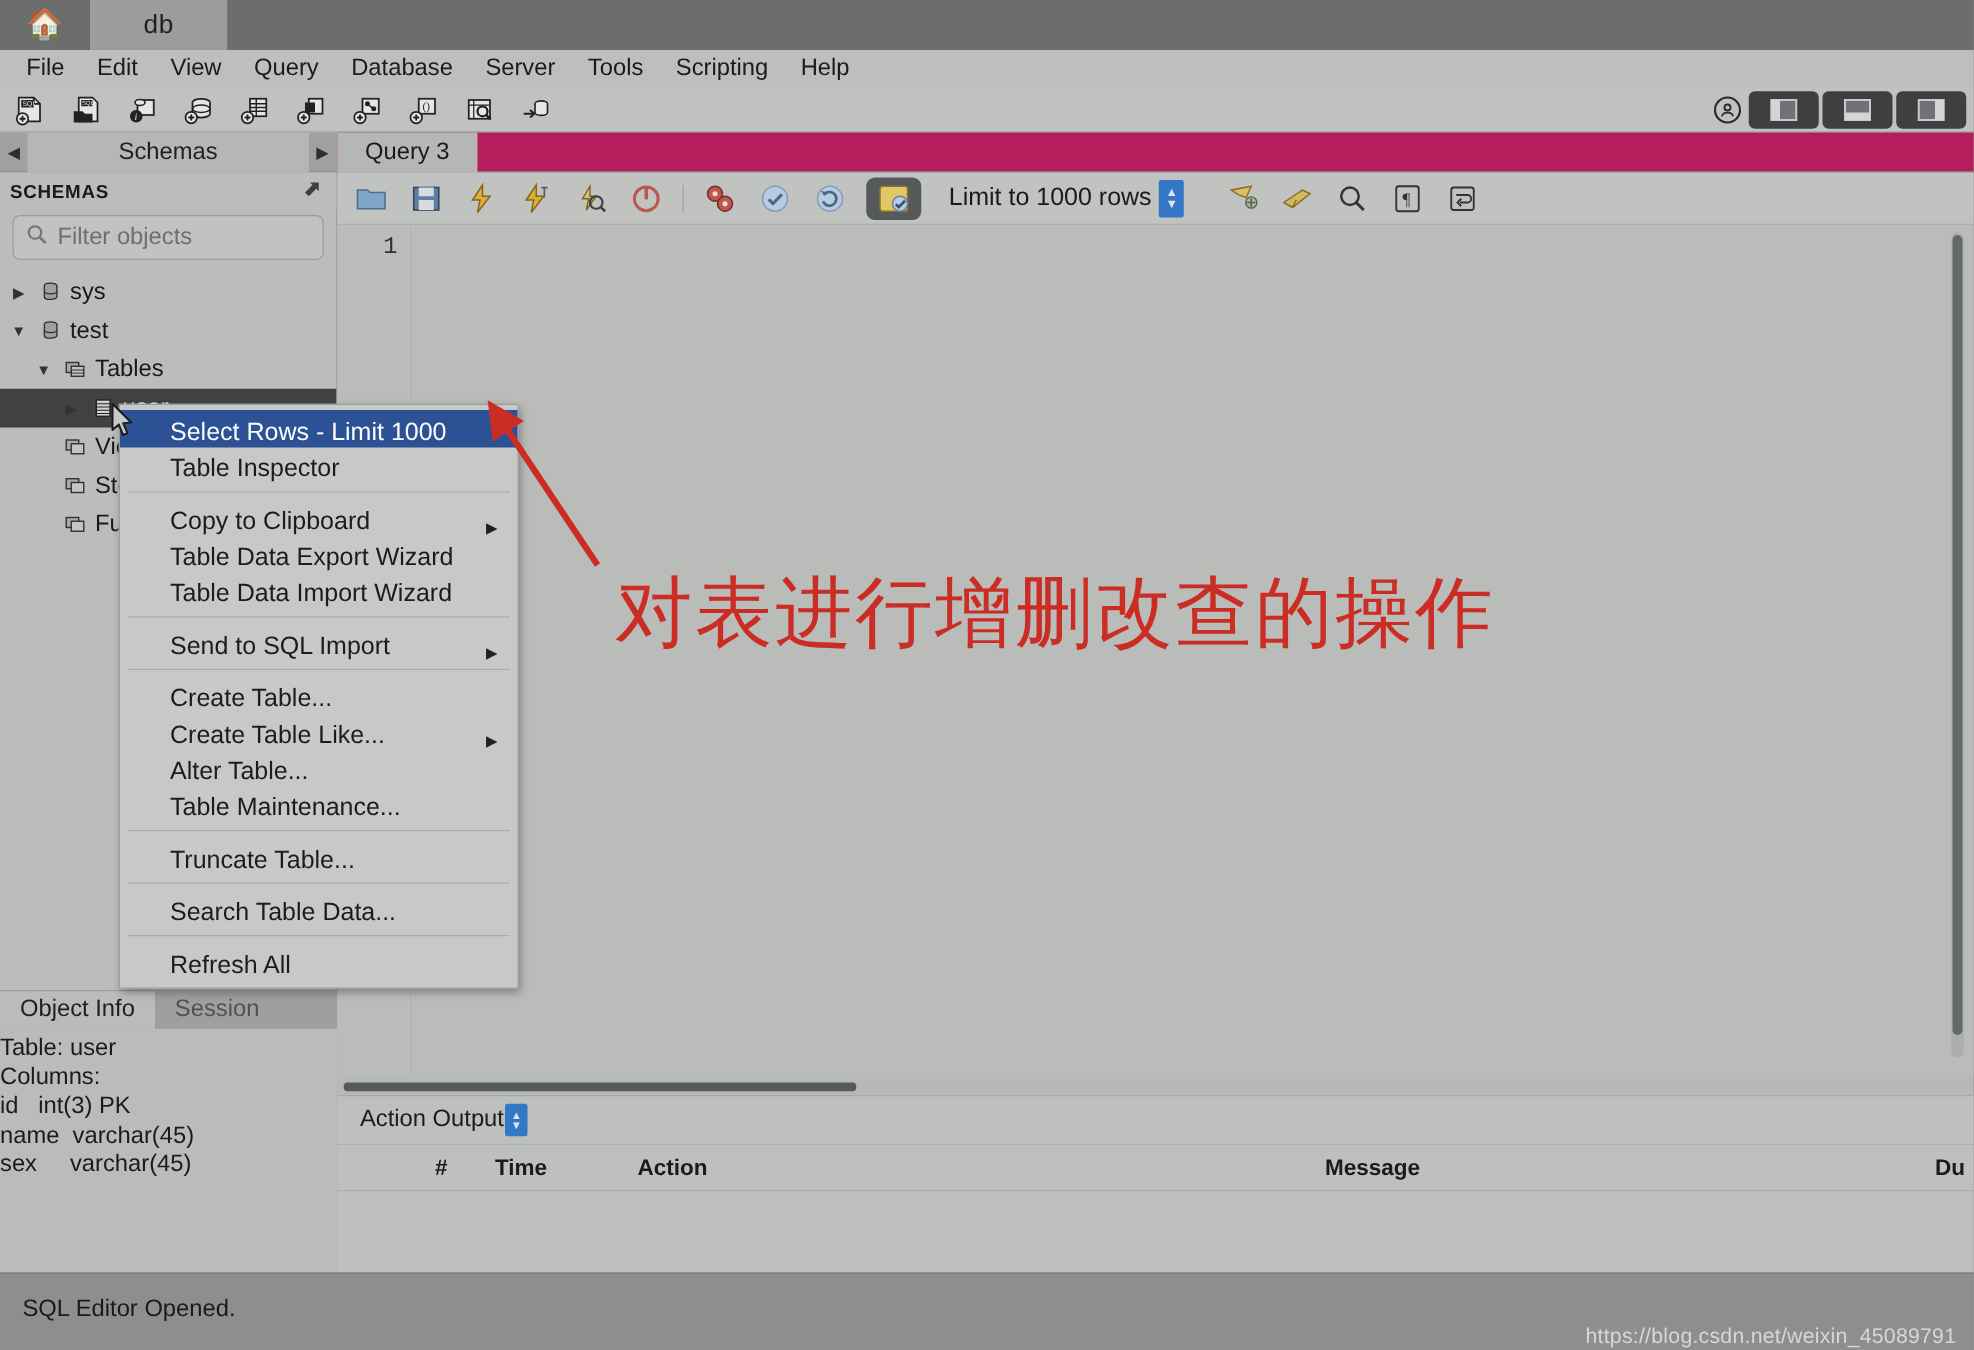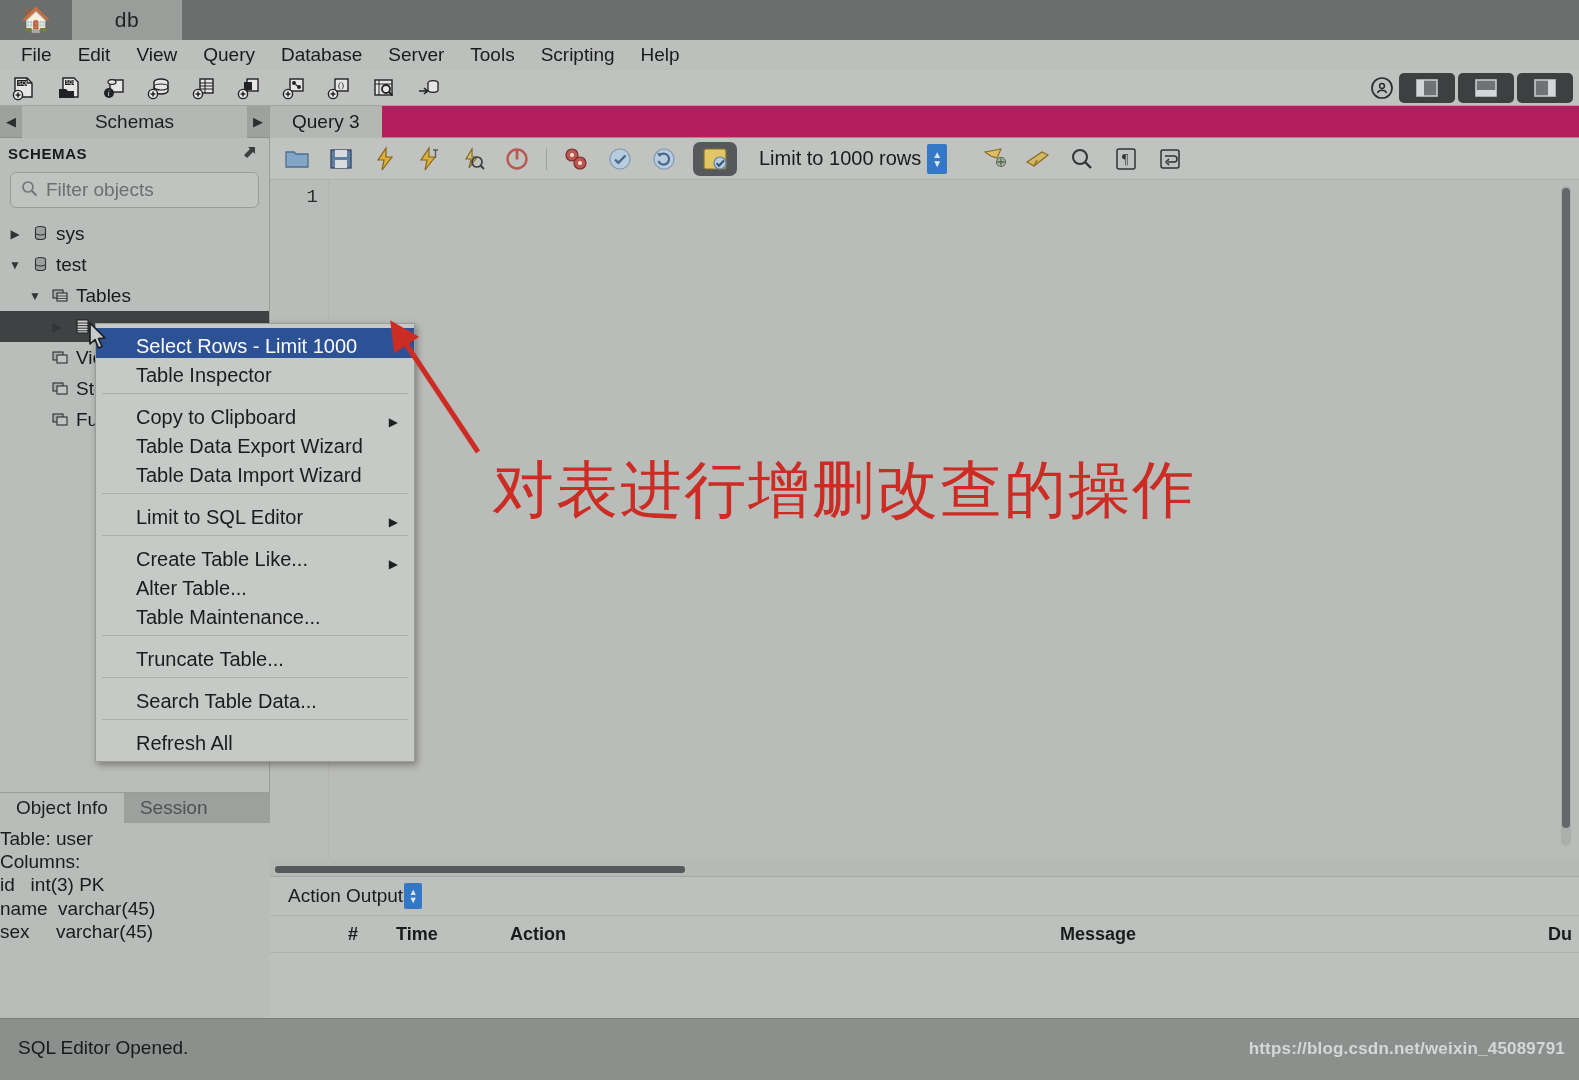--- a/index.html
+++ b/index.html
@@ -189,23 +189,22 @@
 
   
   .statusbar {
     position: absolute; left: 0; top: 1018px; width: 1579px; height: 62px;
     background: #8d908d; border-top: 1px solid #7b7e7b;
   }
   .status-text {
     position: absolute; left: 18px; top: 18px; font-size: 19px; color: #15171a;
   }
   .watermark {
-    position: absolute; right: 14px; top: 20px; font-size: 17px; color: #d8dadb;
+    position: absolute; right: 14px; top: 40px; font-size: 17px; color: #d8dadb;
     letter-spacing: .2px;
-    font-weight: bold;
   }
 
   
   .ctxmenu {
     position: absolute; left: 95px; top: 323px; width: 320px;
     background: #c9cbc8; border: 1px solid #9b9e9b;
     box-shadow: 2px 3px 7px rgba(0,0,0,.35);
     padding: 4px 0 6px 0; z-index: 40;
   }
   .ctxitem {
@@ -688,25 +687,28 @@
     </div>
     <div class="ctxitem">
       <span>Table Data Export Wizard</span>
     </div>
     <div class="ctxitem">
       <span>Table Data Import Wizard</span>
     </div>
     <div class="ctxsep"></div>
 
     <div class="ctxitem">
-      <span>Limit to SQL Editor</span>
+      <span>Send to SQL Import</span>
       <span class="ctxarrow">▶</span>
     </div>
     <div class="ctxsep"></div>
 
+    <div class="ctxitem">
+      <span>Create Table...</span>
+    </div>
     <div class="ctxitem">
       <span>Create Table Like...</span>
       <span class="ctxarrow">▶</span>
     </div>
     <div class="ctxitem">
       <span>Alter Table...</span>
     </div>
     <div class="ctxitem">
       <span>Table Maintenance...</span>
     </div>

